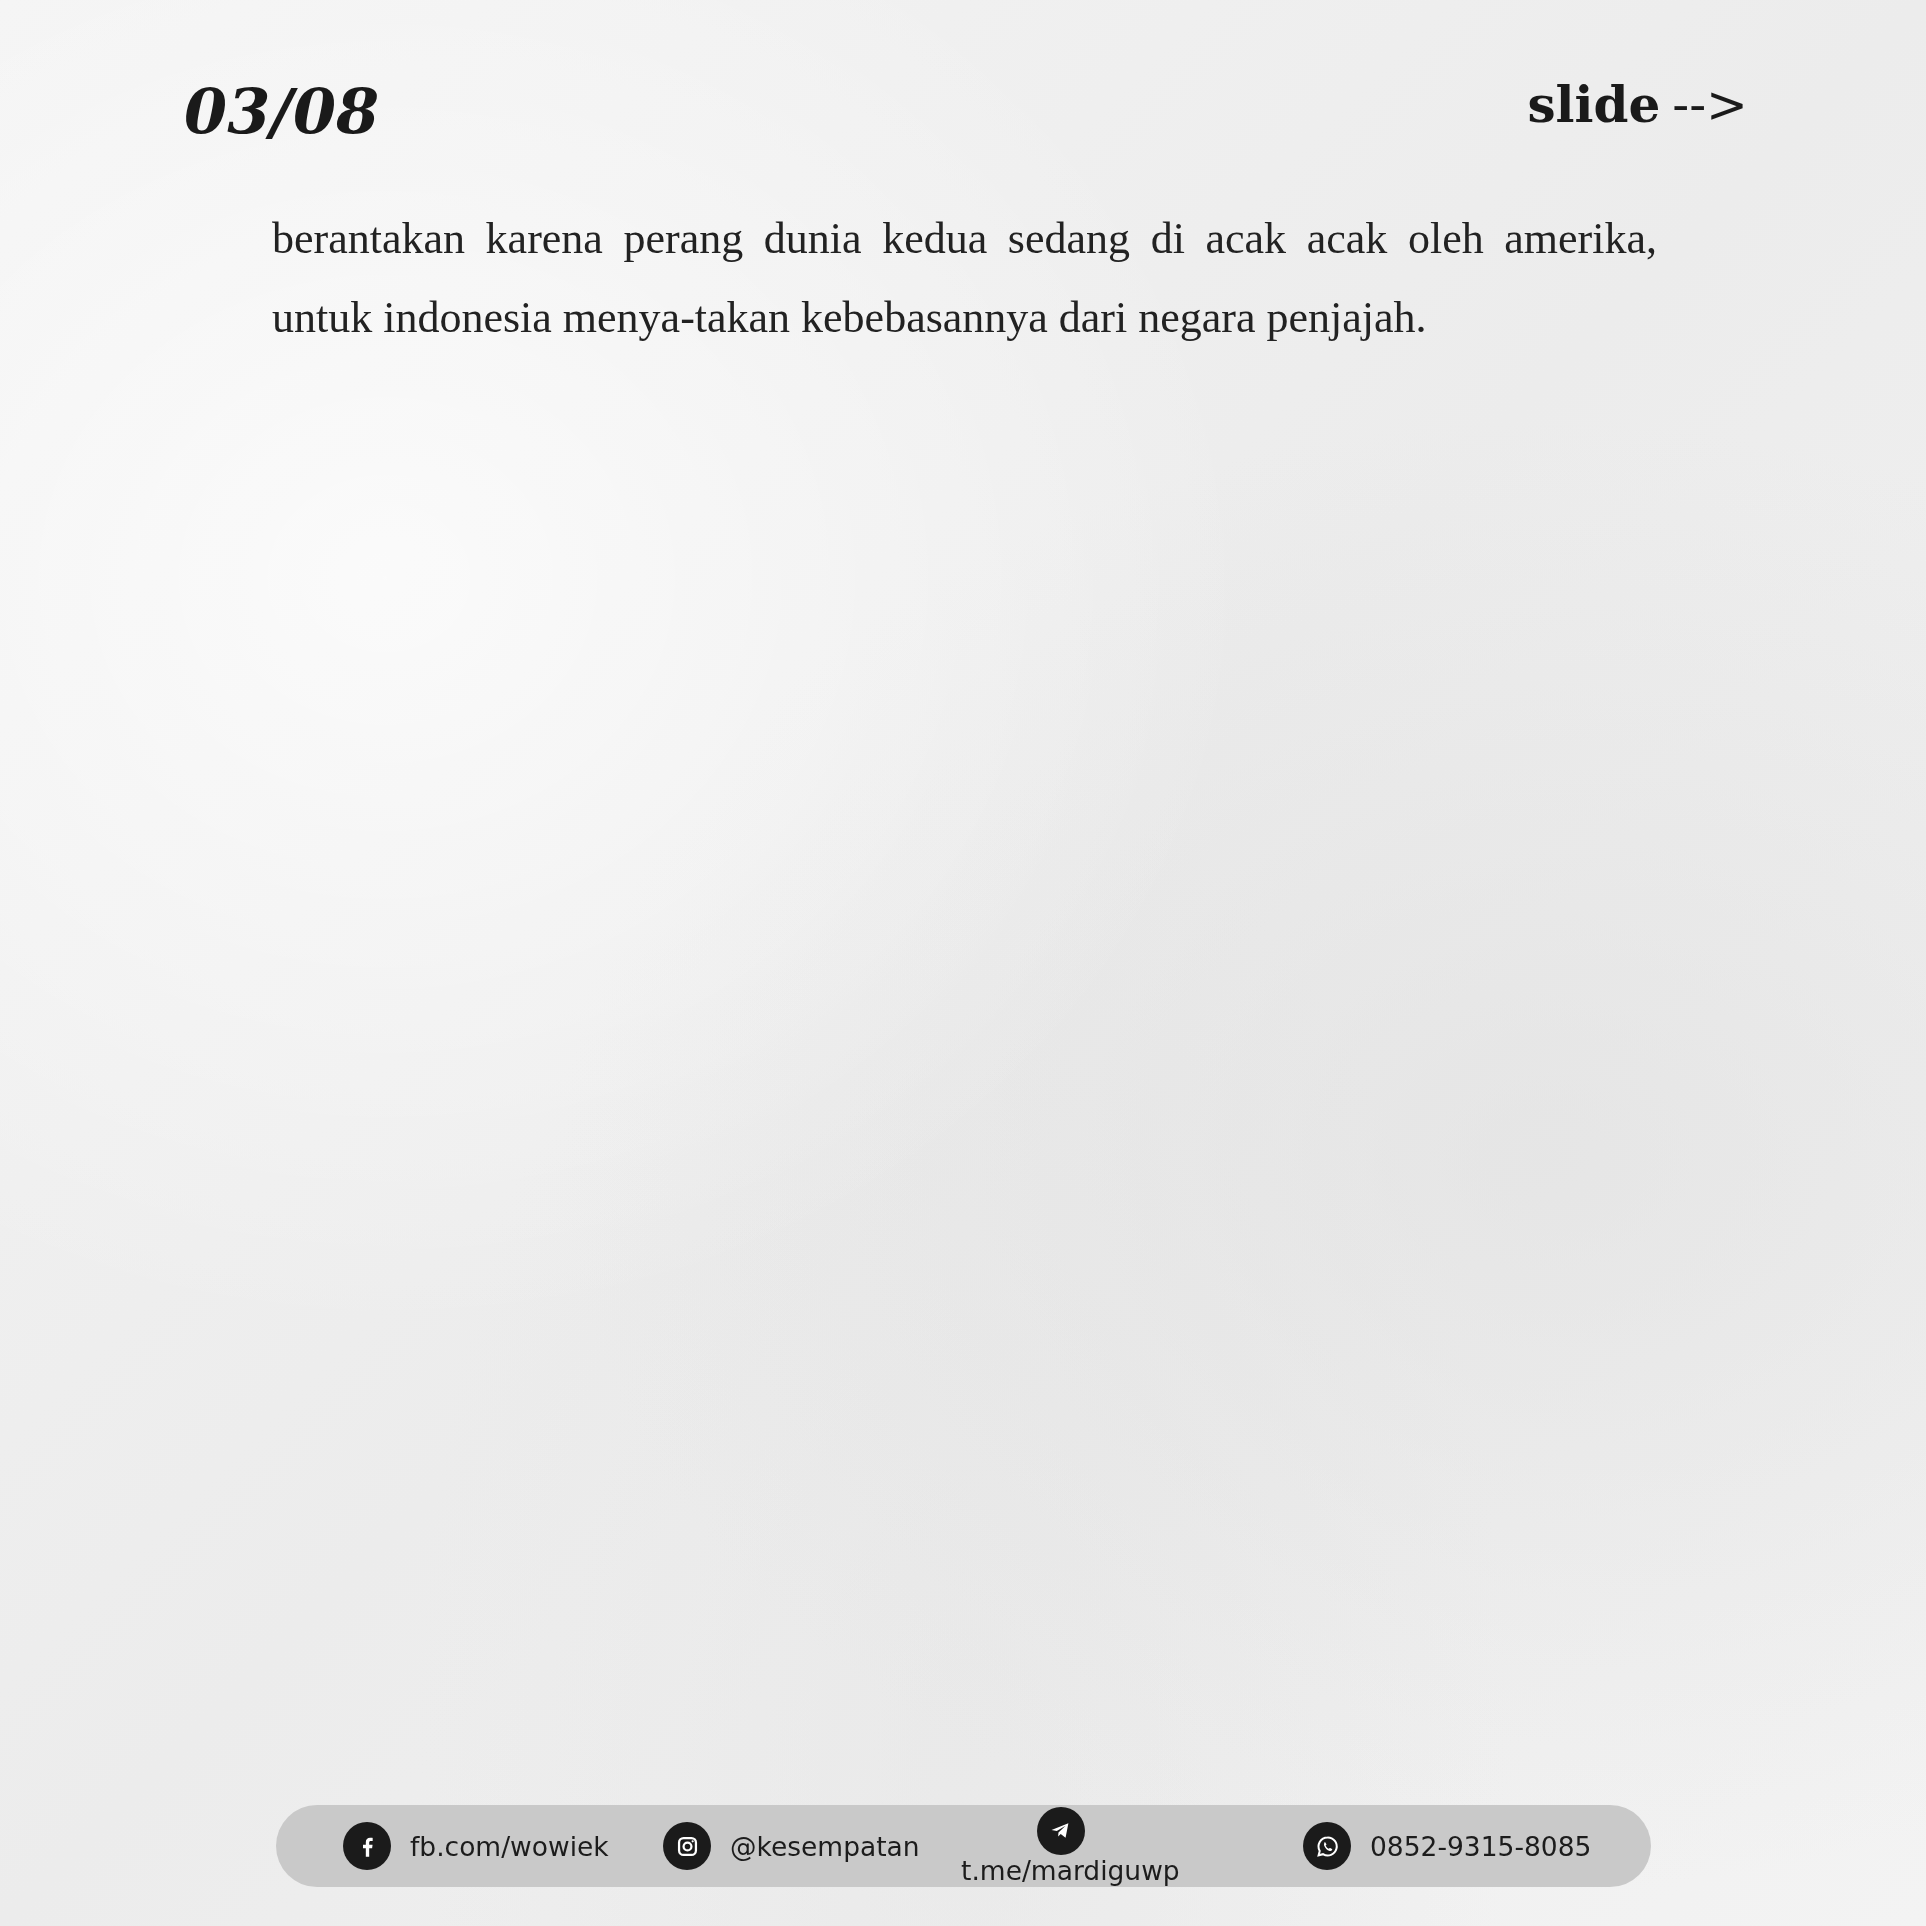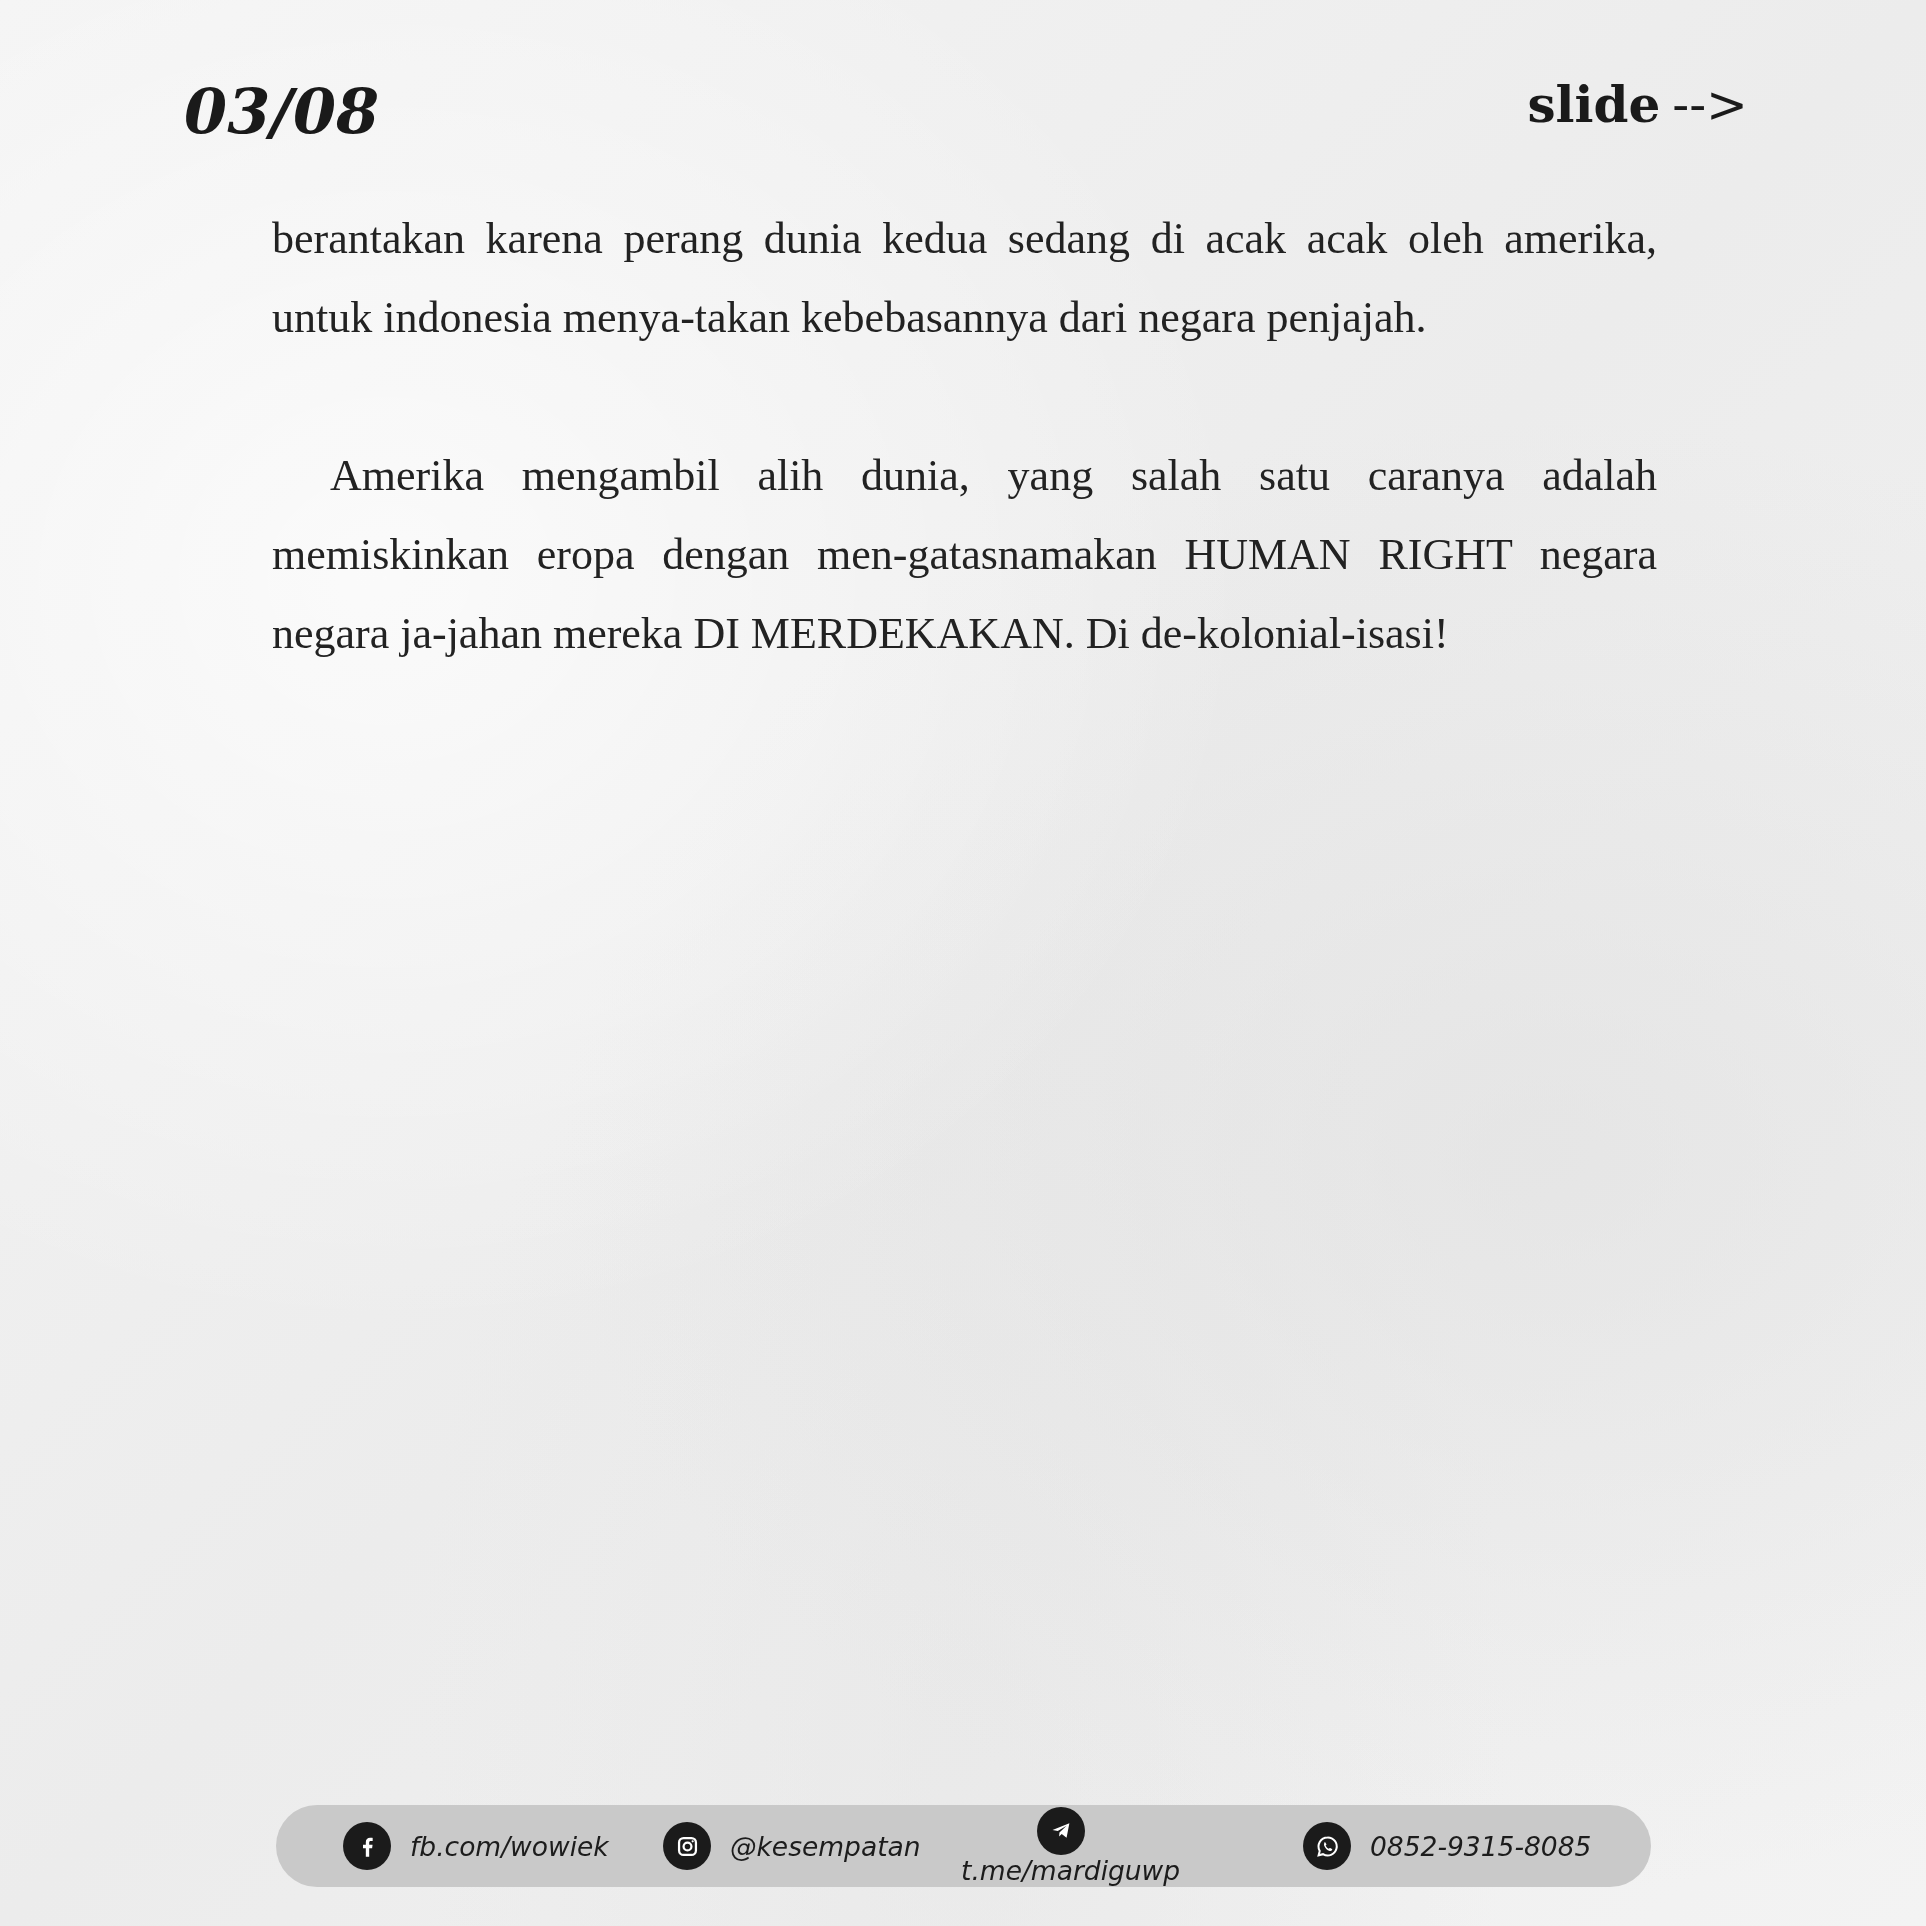--- a/index.html
+++ b/index.html
@@ -32,21 +32,21 @@
     font-size: 44px; line-height: 79px;
     text-align: justify;
     color: #222;
   }
   .content p { margin: 0 0 79px 0; }
   .content p.indent { text-indent: 58px; }
   .footer-bar {
     position: absolute; left: 276px; top: 1805px; width: 1375px; height: 82px;
     background: #c9c9c9; border-radius: 41px;
     display: flex; align-items: center;
-    font-family: "DejaVu Sans", sans-serif; font-size: 26.5px; color: #1c1c1c; font-style: italic;
+    font-family: "DejaVu Sans", sans-serif; font-size: 26.5px; color: #1c1c1c;
   }
   .contact { display: flex; align-items: center; position: absolute; }
   .contact .icon {
     width: 48px; height: 48px; border-radius: 50%;
     background: #1b1b1b; color: #fff;
     display: flex; align-items: center; justify-content: center;
     margin-right: 19px;
   }
   .contact .icon svg { width: 27px; height: 27px; }
 </style>
@@ -54,21 +54,20 @@
 <body>
 
 <div class="page-num">03/08</div>
 
 <div class="slide-next">
   <span class="word">slide</span><span class="arrow">--&gt;</span>
 </div>
 
 <div class="content">
   <p>berantakan karena perang dunia kedua sedang di acak acak oleh amerika, untuk indonesia menya-takan kebebasannya dari negara penjajah.</p>
-  <p class="indent">Amerika mengambil alih dunia, yang salah satu caranya adalah  memiskinkan eropa dengan men-gatasnamakan HUMAN RIGHT negara negara ja-jahan mereka DI MERDEKAKAN. Di de-kolonial-isasi!</p>
 </div>
 
 <div class="footer-bar">
   <div class="contact" style="left:67px;">
     <span class="icon">
       <svg viewBox="0 0 24 24">
           <path fill="#fff" d="M13.5 21v-7.5h2.6l.4-3h-3V8.6c0-.9.3-1.5 1.5-1.5h1.6V4.4c-.3 0-1.2-.1-2.3-.1-2.3 0-3.8 1.4-3.8 3.9v2.3H8v3h2.5V21h3z"></path>
         </svg>
     </span>
     <span>fb.com/wowiek</span>

